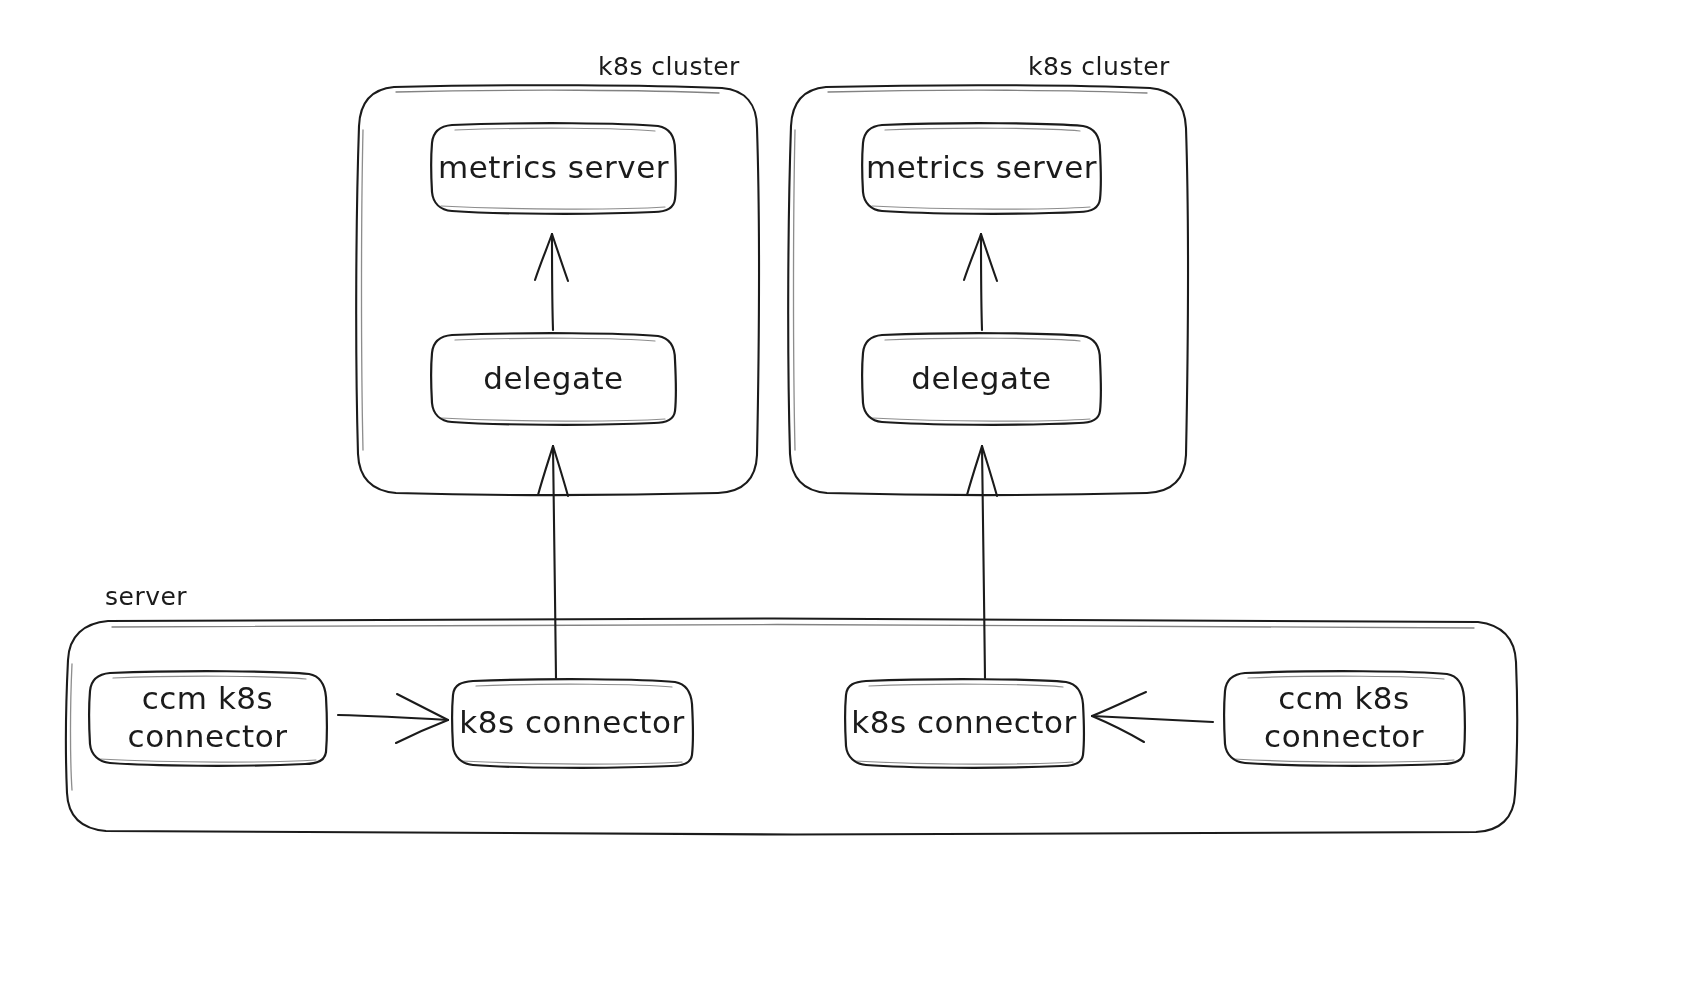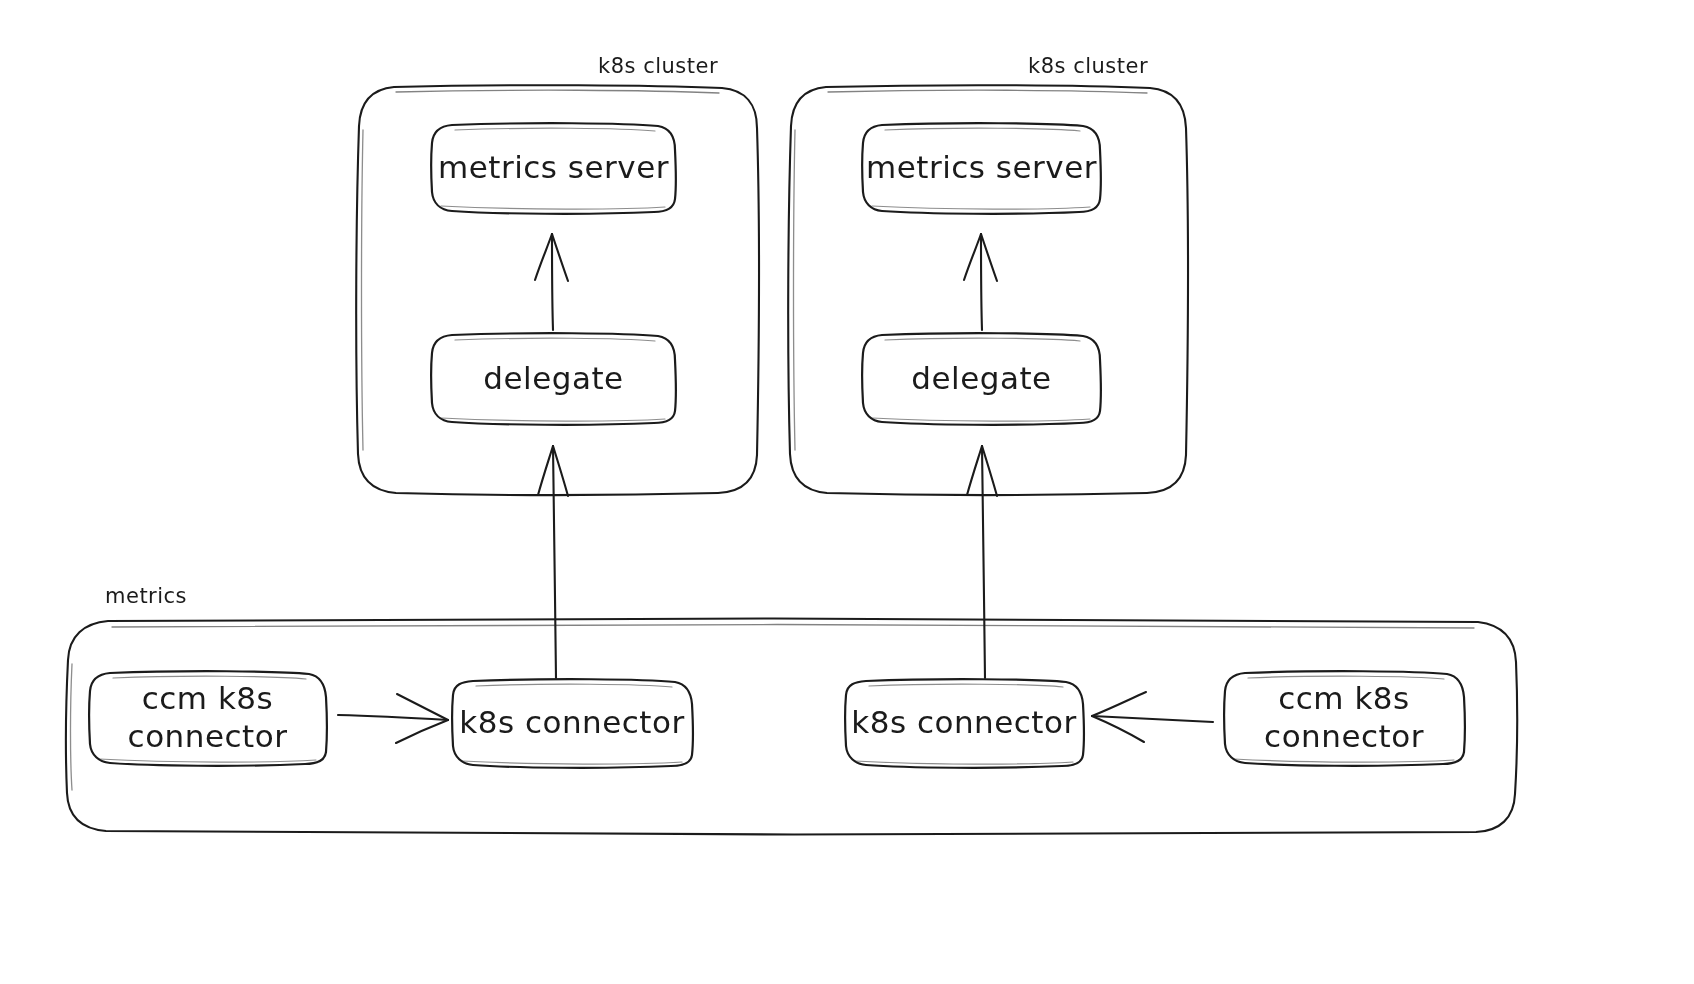--- a/index.html
+++ b/index.html
@@ -33,21 +33,21 @@
     text-align: center;
     color: #1b1b1b;
     font-family: "DejaVu Sans", sans-serif;
     font-size: 31px;
     letter-spacing: 0.5px;
     line-height: 1.22;
     white-space: pre-line;
     pointer-events: none;
   }
   .group-label {
-    font-size: 21px;
+    font-size: 25px;
     justify-content: flex-start;
   }
   .hit {
     position: absolute;
   }
 </style>
 </head>
 <body>
 
 <div id="canvas">
@@ -190,21 +190,21 @@
         <path d="M1092 716 C 1111 724, 1127 732, 1144 742"></path>
       </g>
 
     </g>
   </svg>
 
   <div class="group-label" style="left:598px; top:52px; width:200px; height:30px;">k8s cluster</div>
 
   <div class="group-label" style="left:1028px; top:52px; width:200px; height:30px;">k8s cluster</div>
 
-  <div class="group-label" style="left:105px; top:582px; width:200px; height:30px;">metrics</div>
+  <div class="group-label" style="left:105px; top:582px; width:200px; height:30px;">server</div>
 
   <div class="node-label" style="left:432px; top:124px; width:243px; height:88px;">metrics server</div>
 
   <div class="node-label" style="left:432px; top:334px; width:243px; height:89px;">delegate</div>
 
   <div class="node-label" style="left:863px; top:124px; width:237px; height:88px;">metrics server</div>
 
   <div class="node-label" style="left:863px; top:334px; width:237px; height:89px;">delegate</div>
 
   <div class="node-label" style="left:89px; top:672px; width:237px; height:92px;">ccm k8s

